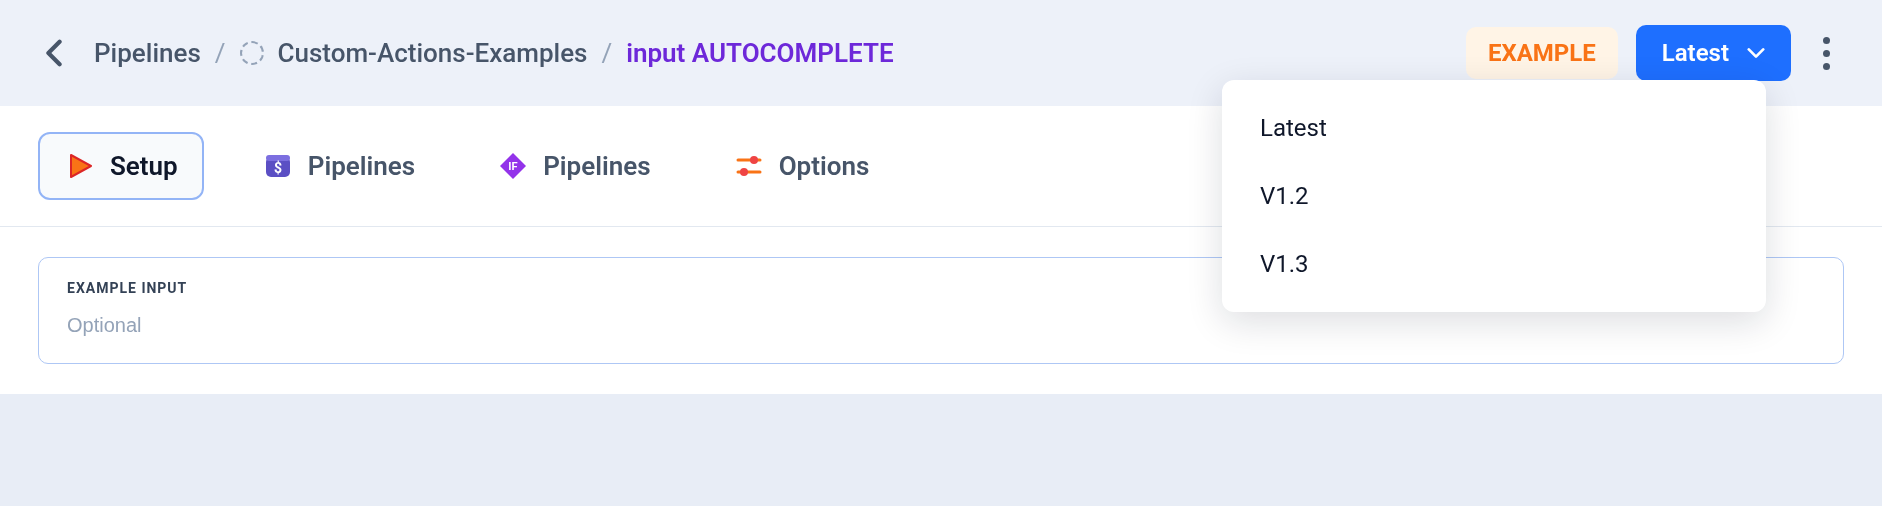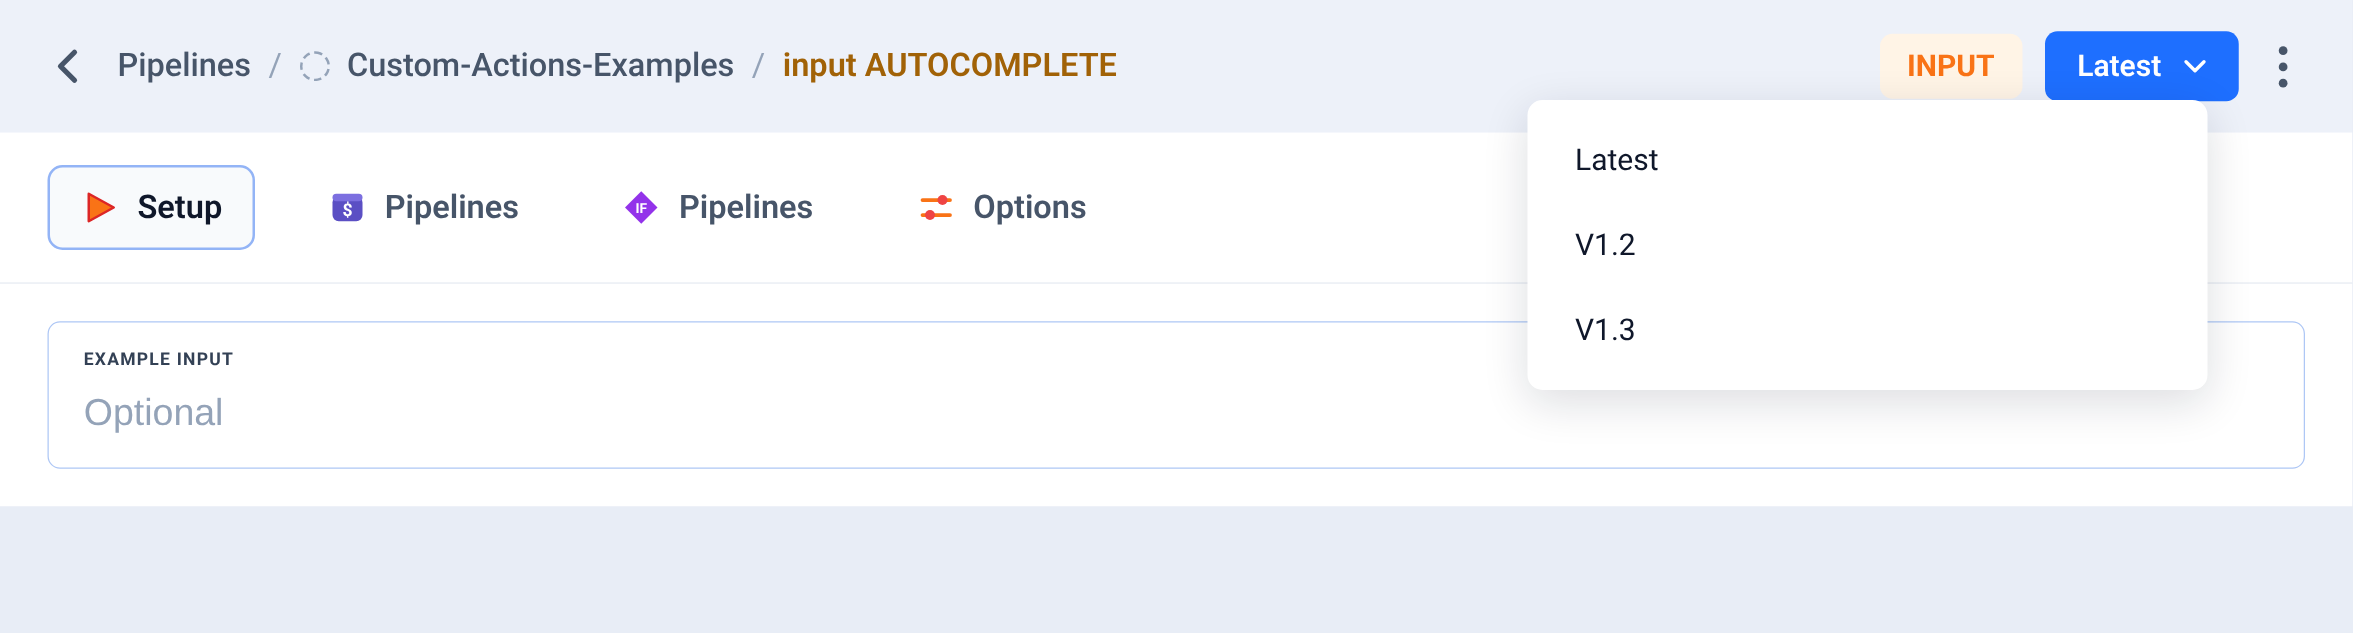--- a/index.html
+++ b/index.html
@@ -27,21 +27,21 @@
     }
     .breadcrumb {
       display: flex; align-items: center; gap: 14px;
       margin-left: 24px;
       font-size: 26px;
     }
     .crumb {
       color: #475569;
       font-weight: 500;
     }
-    .crumb.current { color: #a16207; font-weight: 600; }
+    .crumb.current { color: #6d28d9; font-weight: 600; }
     .crumb-sep { color: #94a3b8; font-weight: 400; }
     .crumb-icon {
       width: 24px; height: 24px;
       border: 2.5px dashed #94a3b8;
       border-radius: 50%;
       display: inline-block;
     }
     .header-right {
       margin-left: auto;
       display: flex; align-items: center; gap: 18px;
@@ -111,21 +111,21 @@
       font-size: 14px;
       font-weight: 700;
       letter-spacing: 1px;
       color: #334155;
       margin-bottom: 18px;
       text-transform: uppercase;
     }
     .input-field {
       width: 100%;
       border: none;
-      font-size: 30px;
+      font-size: 20px;
       color: #ec4899;
       background: transparent;
       outline: none;
     }
     .input-field::placeholder { color: #94a3b8; }
     .dropdown {
       position: absolute;
       top: 80px;
       right: 116px;
       width: 544px;
@@ -152,21 +152,21 @@
   </div>
   <div class="breadcrumb">
     <span class="crumb">Pipelines</span>
     <span class="crumb-sep">/</span>
     <span class="crumb-icon"></span>
     <span class="crumb">Custom-Actions-Examples</span>
     <span class="crumb-sep">/</span>
     <span class="crumb current">input AUTOCOMPLETE</span>
   </div>
   <div class="header-right">
-    <div class="badge-custom">INPUT</div>
+    <div class="badge-custom">EXAMPLE</div>
     <div class="version-select">
       <span>Latest</span>
       <svg class="chevron-down" viewBox="0 0 20 12" fill="none">
           <path d="M2 2L10 10L18 2" stroke="#fff" stroke-width="3" stroke-linecap="round" stroke-linejoin="round"></path>
         </svg>
     </div>
     <div class="kebab">
       <span></span>
       <span></span>
       <span></span>

